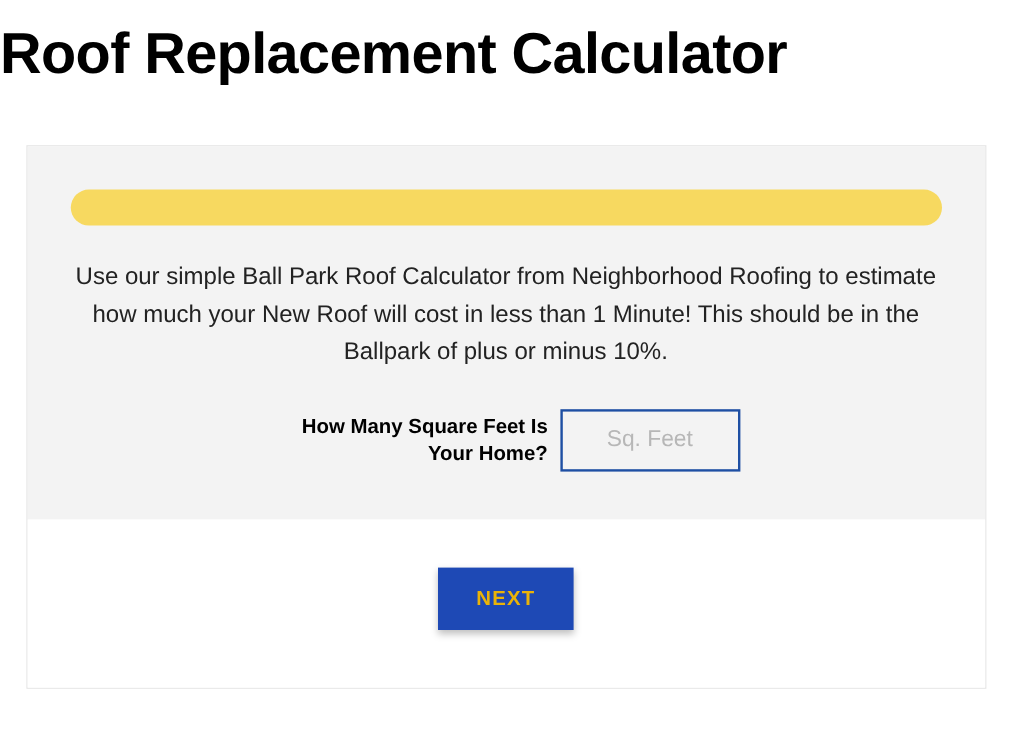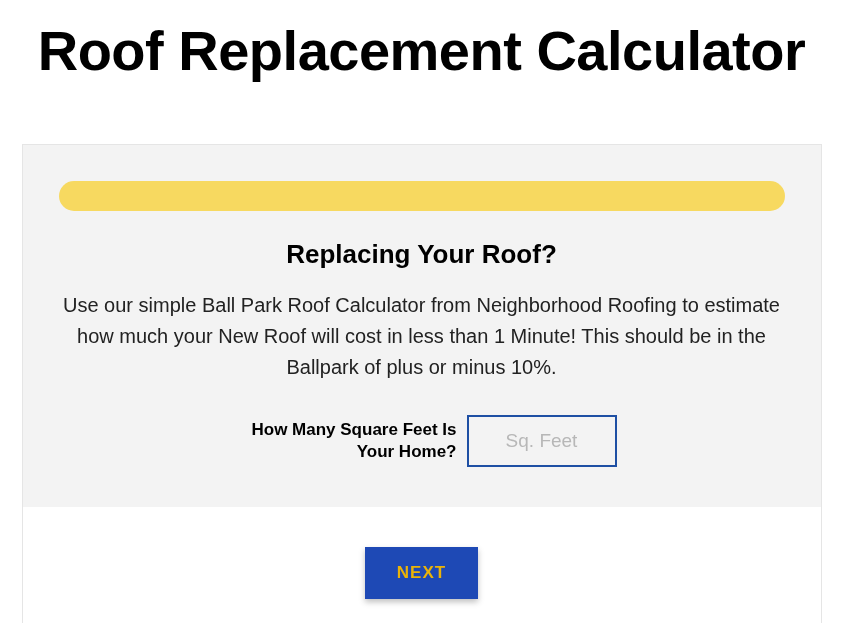--- a/index.html
+++ b/index.html
@@ -8,26 +8,25 @@
       box-sizing: border-box;
     }
     body {
       font-family: Arial, Helvetica, sans-serif;
       background: #ffffff;
       width: 843px;
       height: 623px;
       overflow: hidden;
     }
     .page-title {
-      font-size: 56px;
+      font-size: 48px;
       font-weight: 700;
-      text-align: center;
       color: #000;
       margin-top: 18px;
-      margin-bottom: 61px;
+      margin-bottom: 48px;
       letter-spacing: -0.5px;
     }
     .card {
       width: 800px;
       margin: 0 auto;
       border: 1px solid #e5e5e5;
       background: #ffffff;
     }
     .card-top {
       background: #f3f3f3;
@@ -100,21 +99,20 @@
     }
   </style>
 </head>
 <body>
 
 <h1 class="page-title">Roof Replacement Calculator</h1>
 
 <div class="card">
   <div class="card-top">
     <div class="progress-bar"></div>
-    <h2 class="step-heading">Replacing Your Roof?</h2>
     <p class="step-description">Use our simple Ball Park Roof Calculator from Neighborhood Roofing to estimate how much your New Roof will cost in less than 1 Minute!  This should be in the Ballpark of plus or minus 10%.</p>
     <div class="field-row">
       <label class="field-label">How Many Square Feet Is Your Home?</label>
       <input type="text" class="field-input" placeholder="Sq. Feet" style="">
     </div>
   </div>
   <div class="card-bottom">
     <button class="next-button">NEXT</button>
   </div>
 </div>

